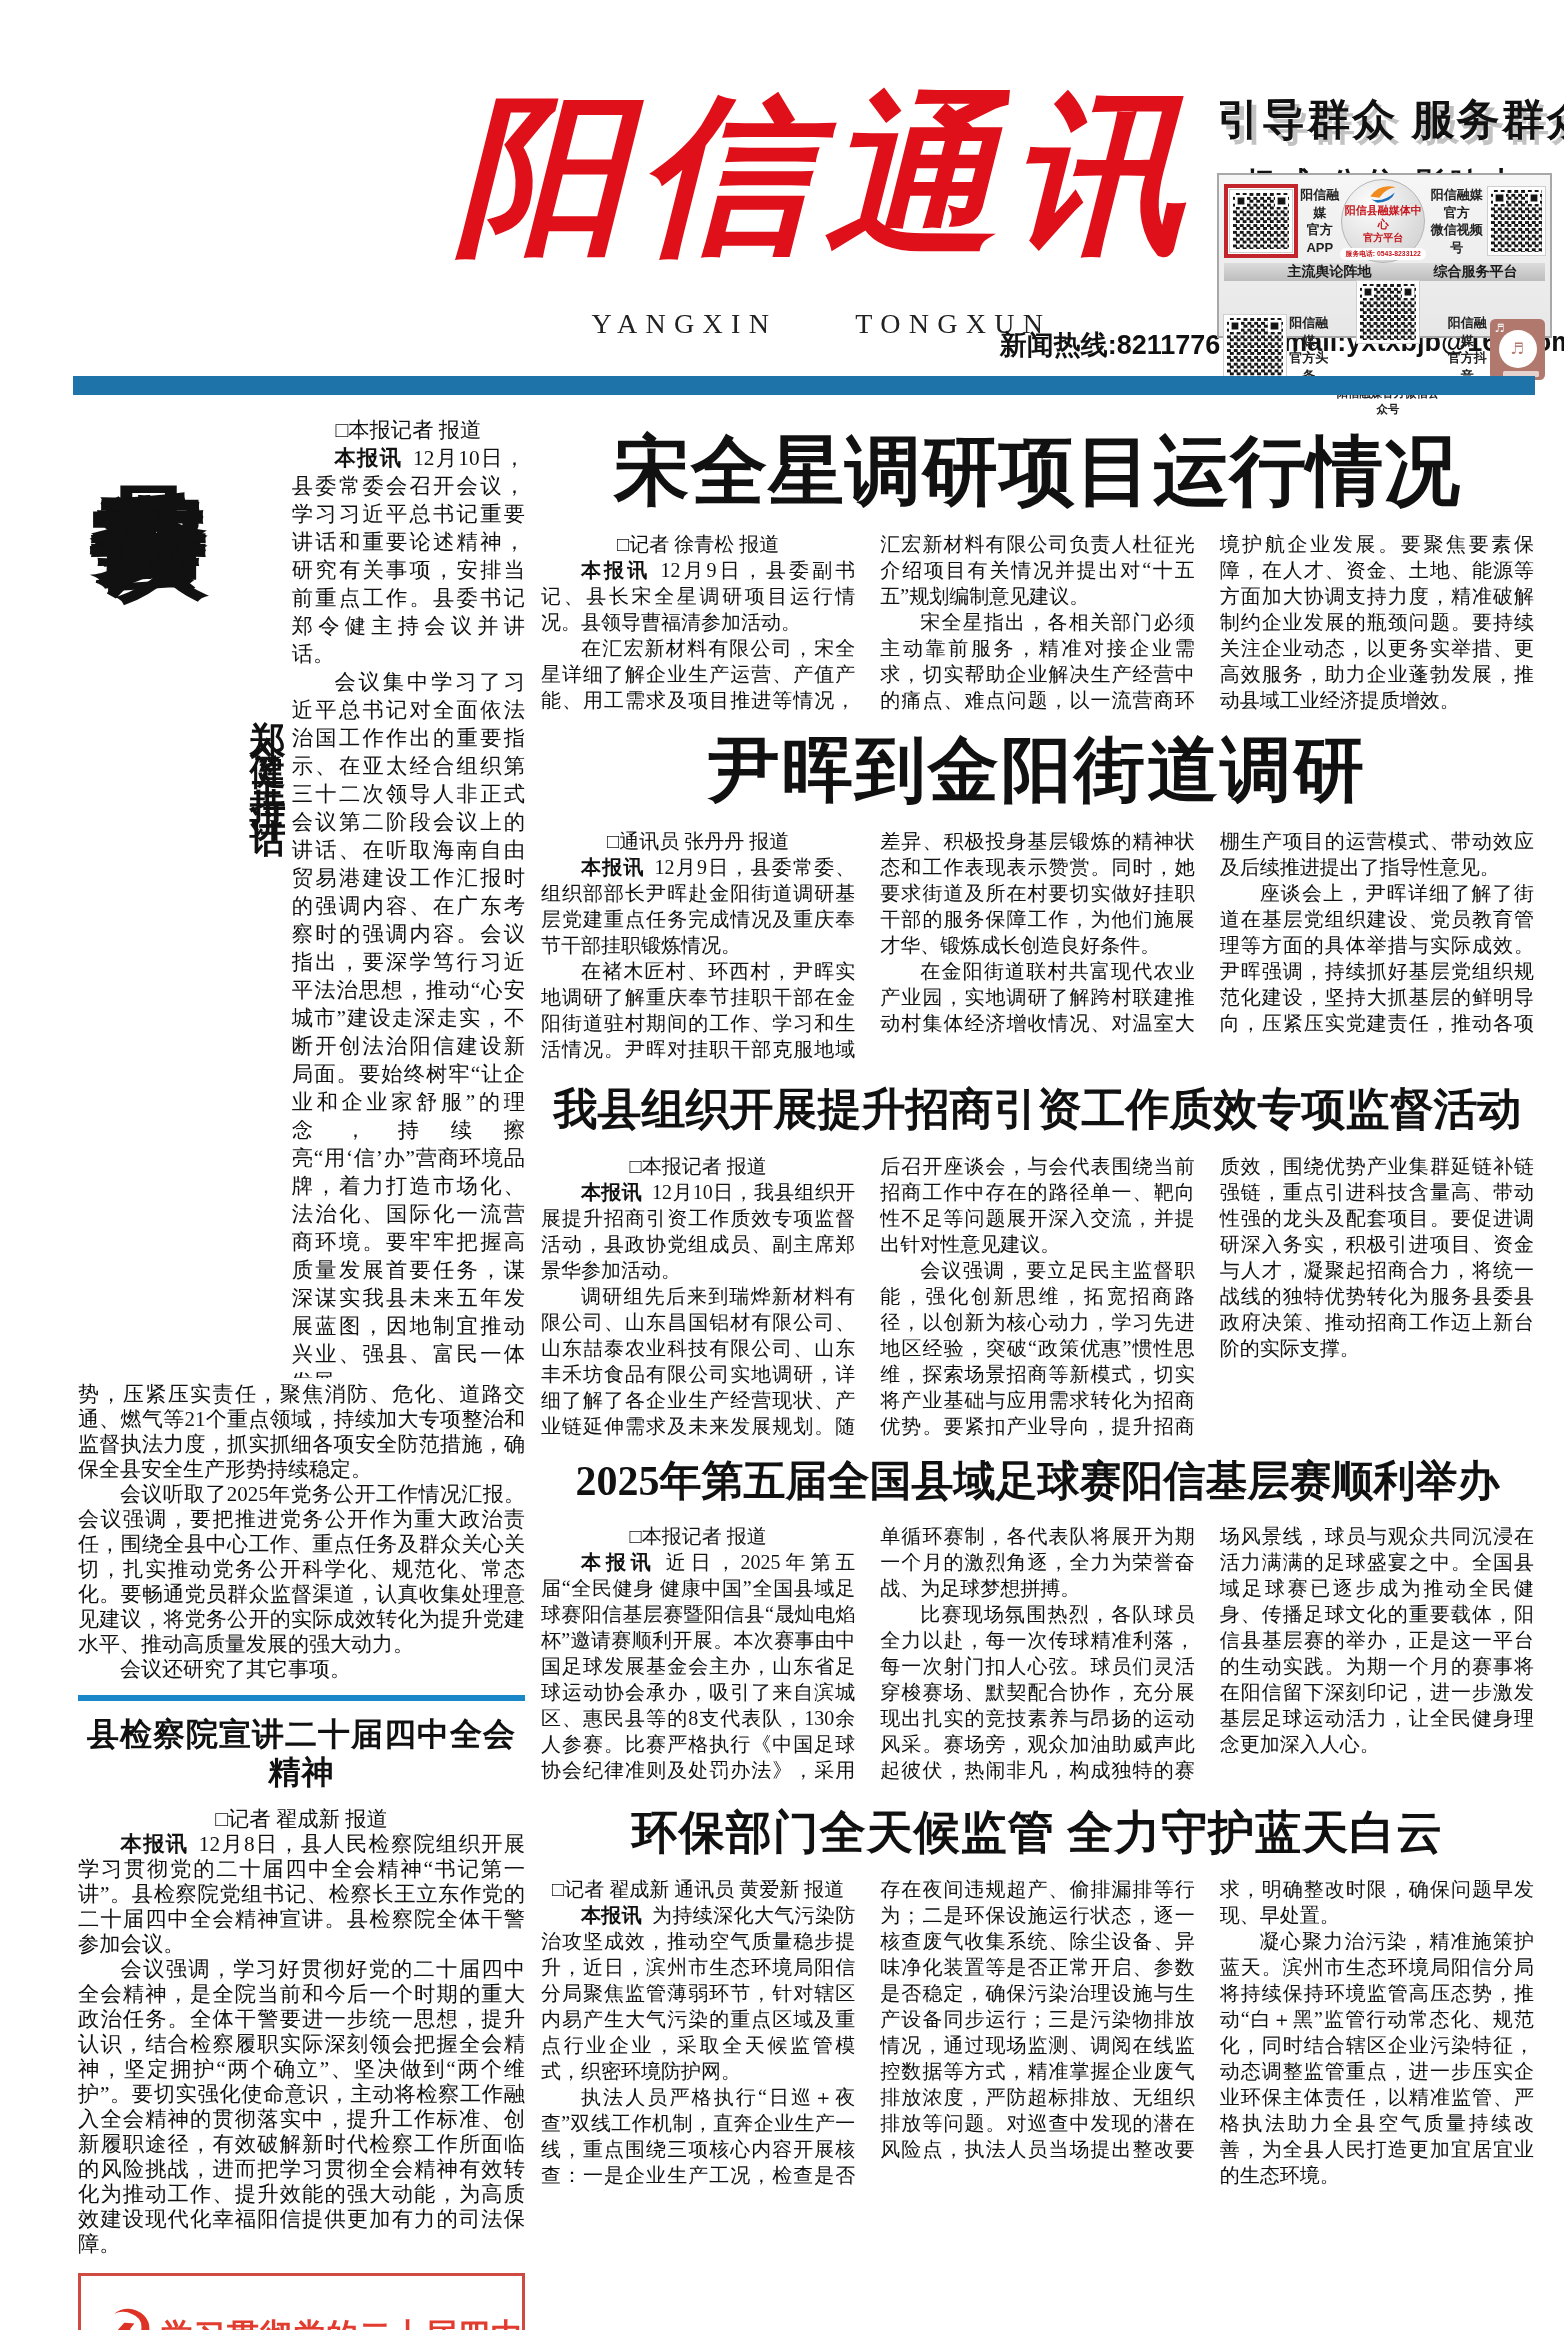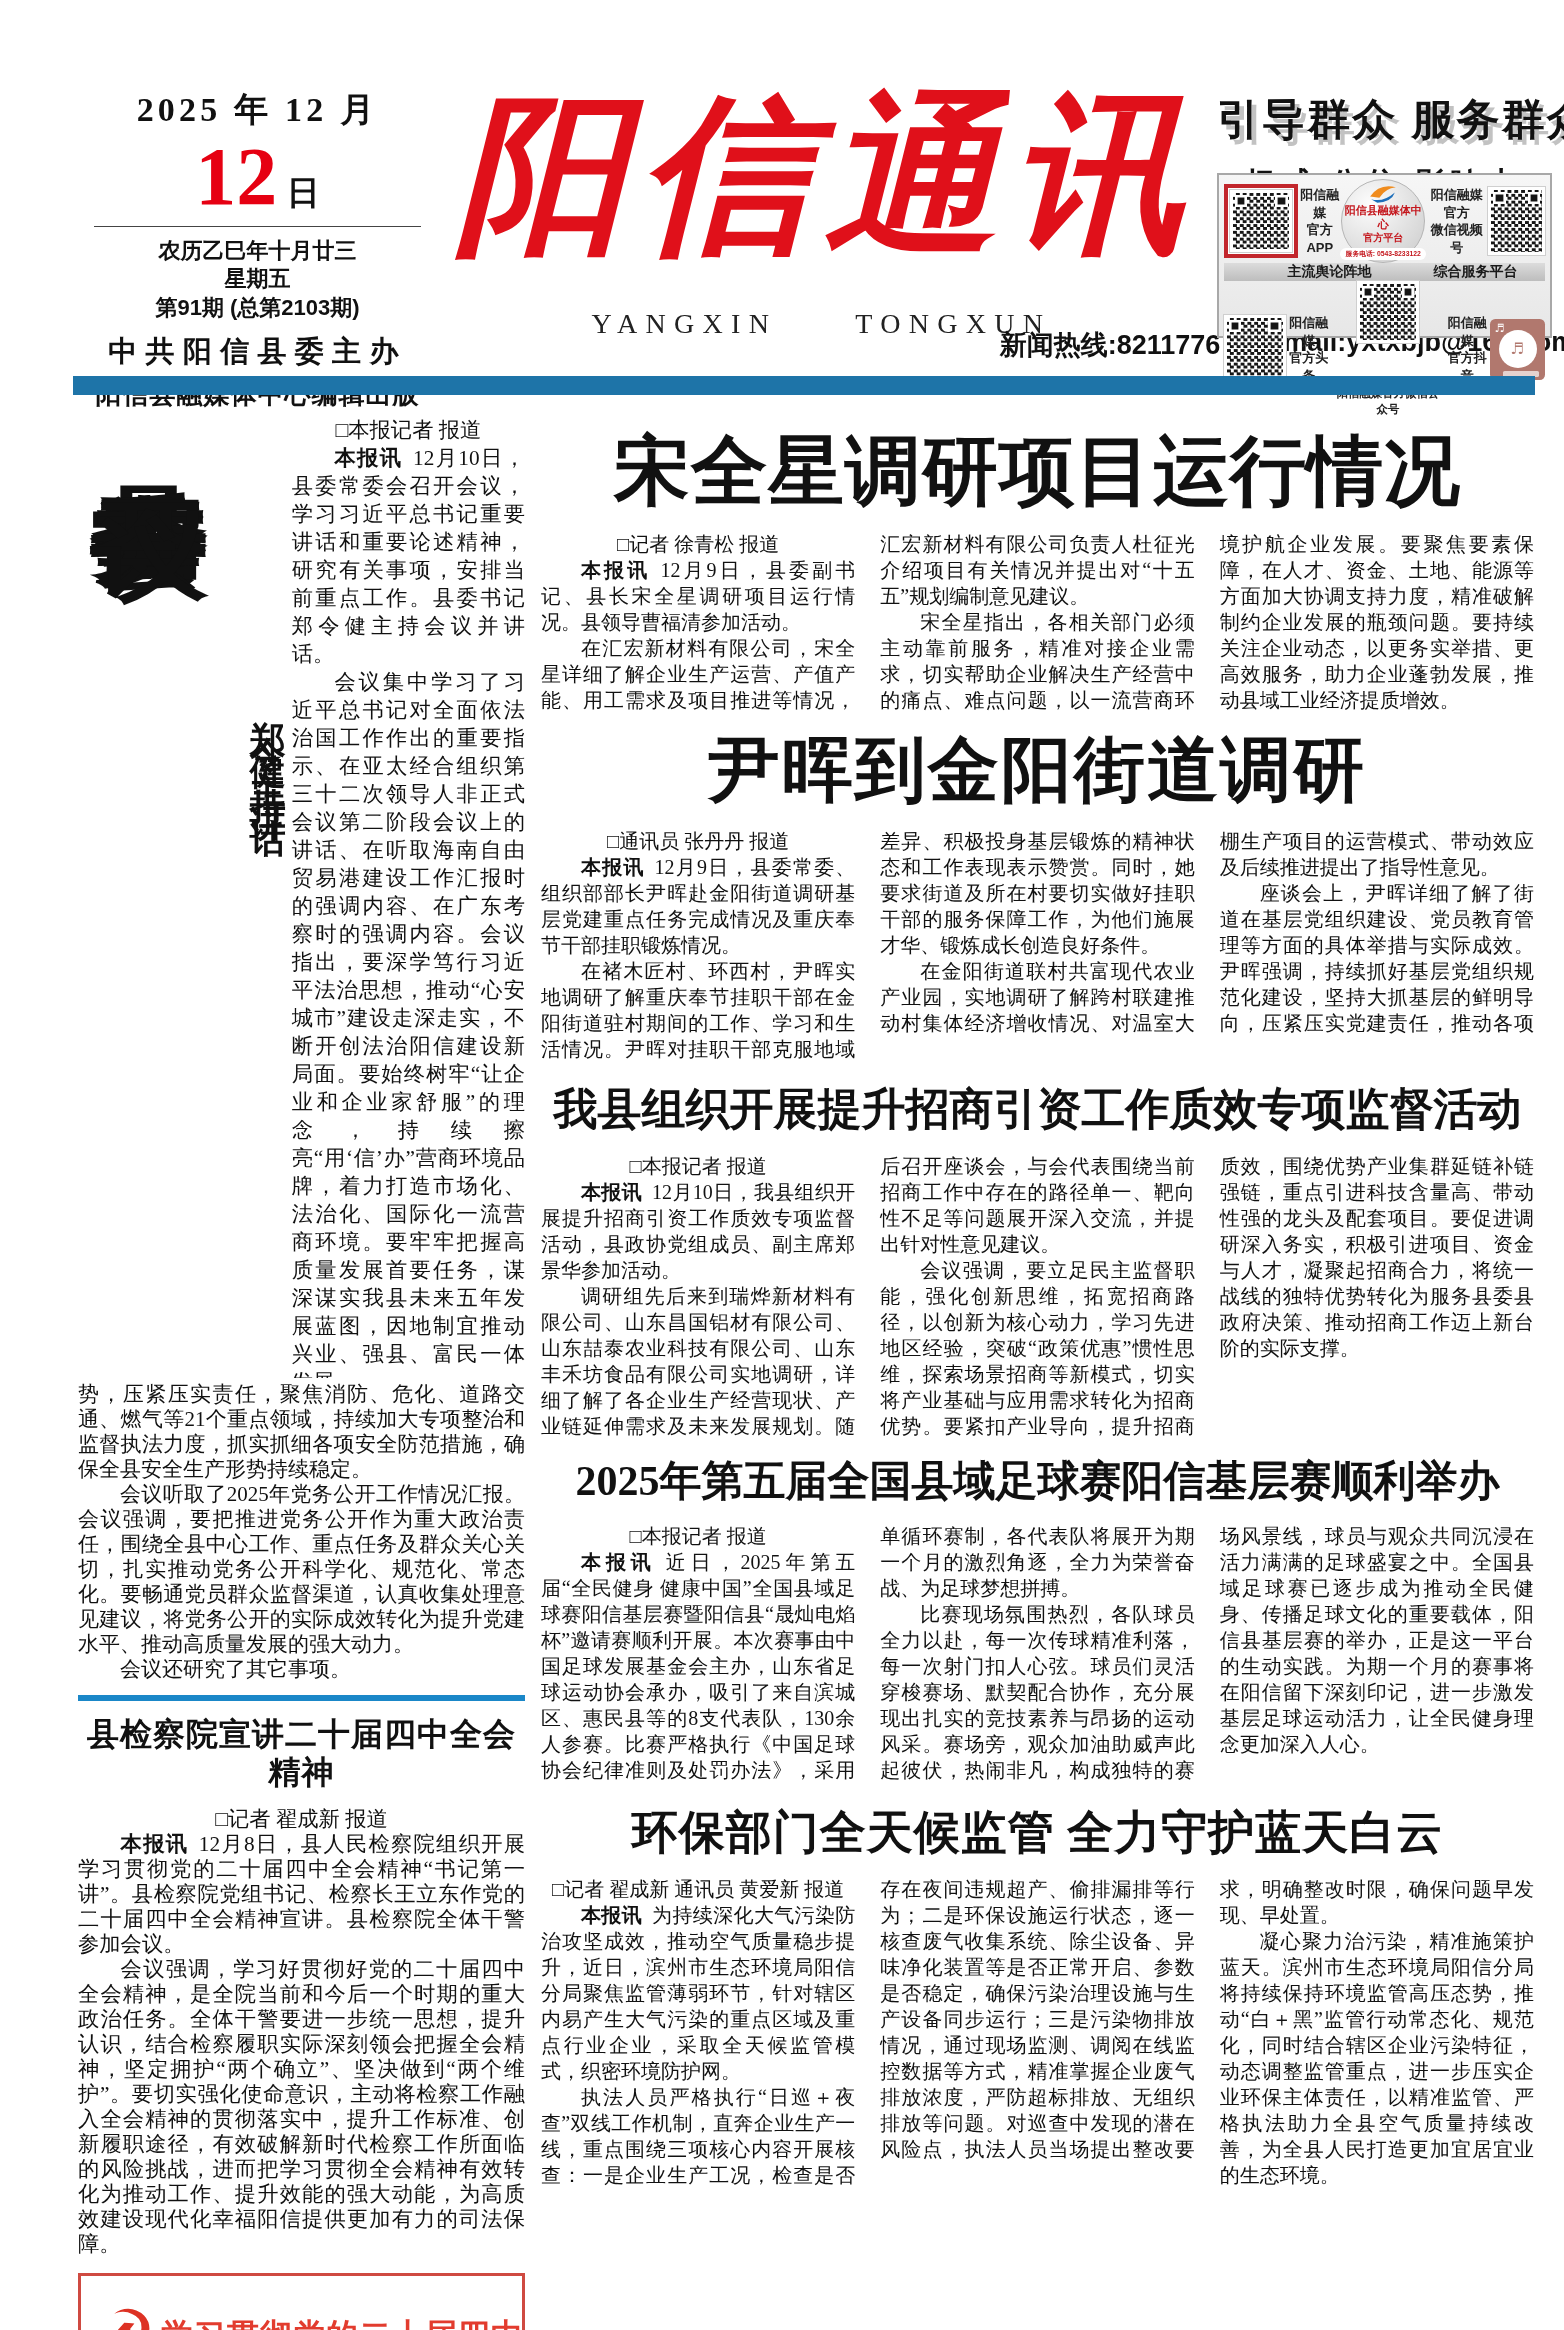--- a/index.html
+++ b/index.html
@@ -111,32 +111,20 @@
   .cols-r2{height:244px;}
   .cols-r3{height:291px;}
   .cols-r4{height:270px;}
   .cols-r5{height:328px;}
 </style>
 </head>
 <body>
 
 <div class="page">
 
-  <div class="date-block">
-    <div class="date-line">2025 年 12 月</div>
-    <div class="day-row">
-      <span class="day-num">12</span><span class="day-suffix">日</span>
-    </div>
-    <hr class="date-rule">
-    <div class="date-small">农历乙巳年十月廿三</div>
-    <div class="date-small">星期五</div>
-    <div class="date-small">第91期 (总第2103期)</div>
-    <div class="org-line">中共阳信县委主办</div>
-    <div class="pub-line">阳信县融媒体中心编辑出版</div>
-  </div>
 
   <div class="mast-title">阳信通讯</div>
   <div class="mast-pinyin">YANGXIN  TONGXUN</div>
   <div class="contact">
     <span>新闻热线:8211776</span>
     <span>E-mail:yxtxbjb@163.com</span>
   </div>
 
   <div class="slogans">
     <div class="slogan-main">引导群众 服务群众</div>

